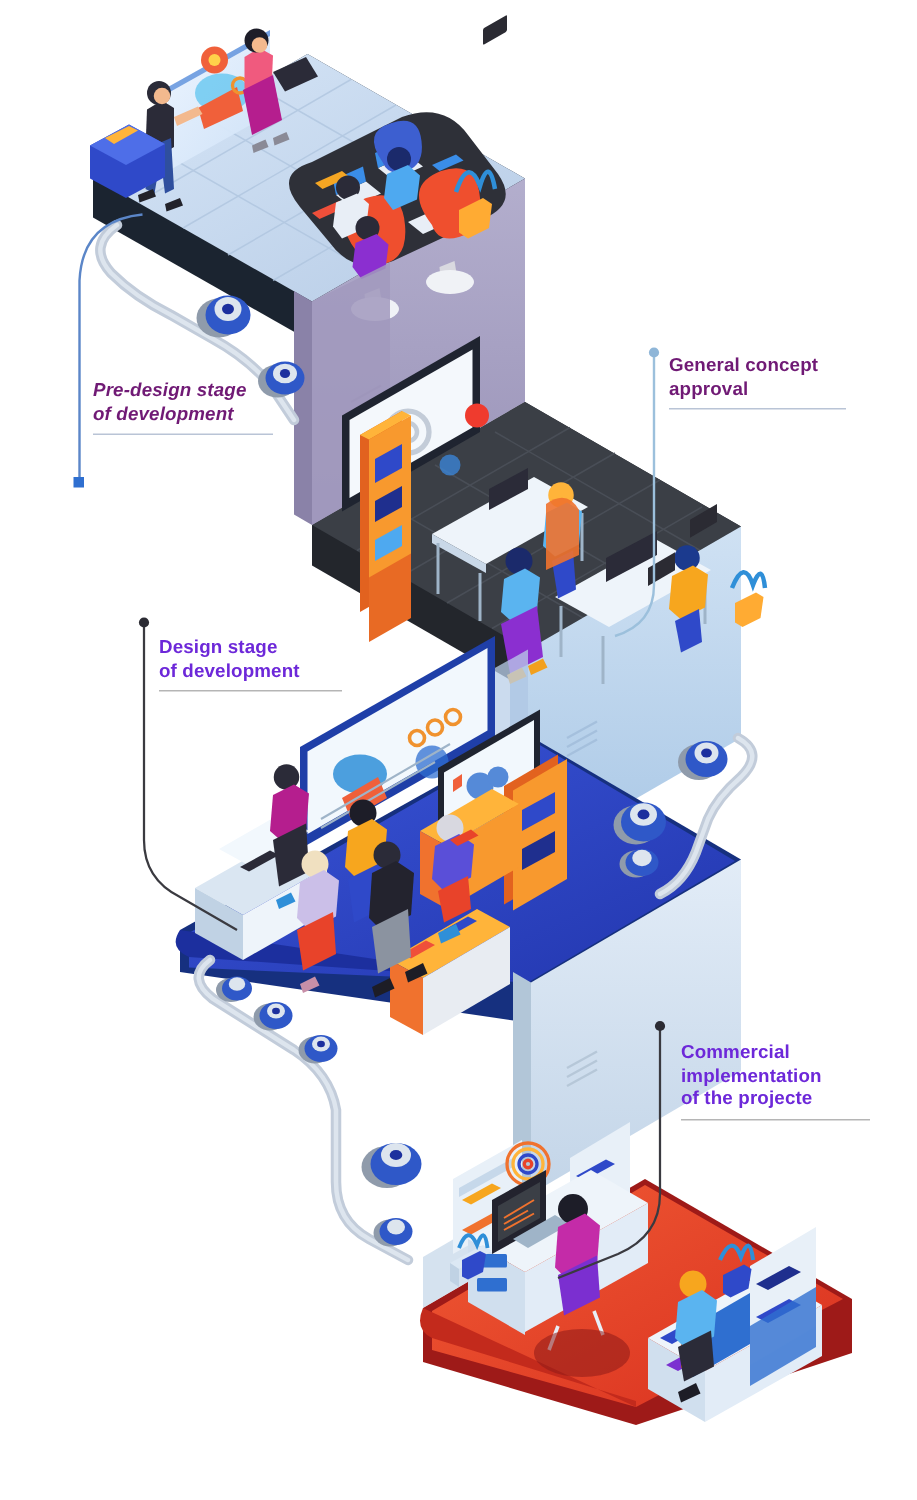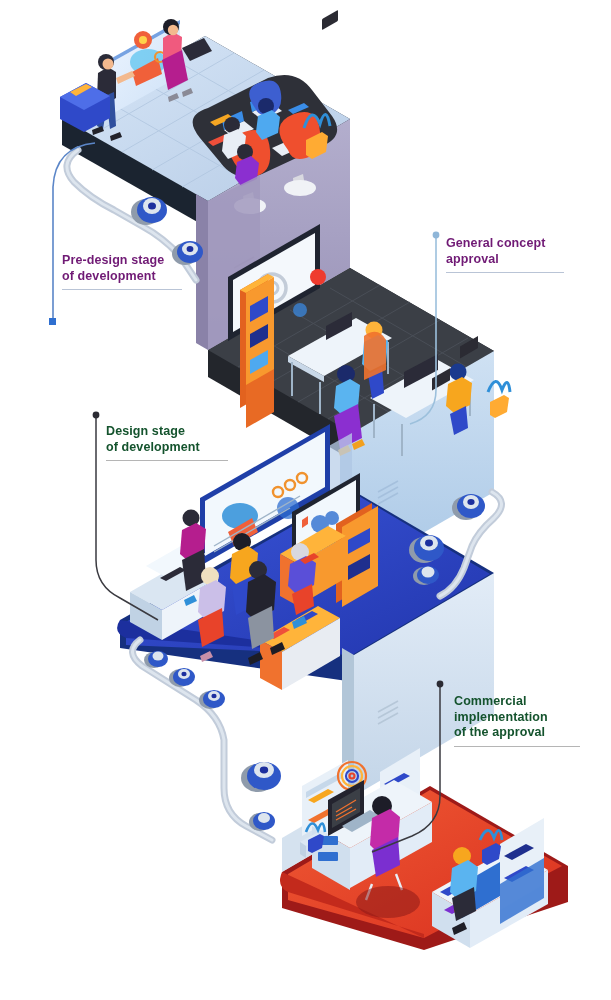--- a/index.html
+++ b/index.html
@@ -4,21 +4,21 @@
 <style>
   html,body{margin:0;padding:0;background:#ffffff;}
   body{width:611px;height:1000px;overflow:hidden;
        font-family:"Liberation Sans","DejaVu Sans",sans-serif;}
   #stage{position:relative;width:611px;height:1000px;background:#ffffff;}
   #scene{position:absolute;inset:0;}
 
   .callout{position:absolute;}
   .callout-text{
     font-weight:bold;font-size:12.5px;line-height:15.5px;
-    color:#14532d;letter-spacing:.1px;white-space:pre-line;
+    color:#6d28d9;letter-spacing:.1px;white-space:pre-line;
   }
   .callout .rule{height:1px;margin-top:5px;}
   .c-blue .callout-text{color:#701a75;}
   .c-blue .rule{background:#b9c4d6;}
   .c-dark .rule{background:#b5b5b5;}
 </style>
 </head>
 <body>
 
 <div id="stage">
@@ -518,38 +518,38 @@
       <circle cx="436" cy="235" r="3.4" fill="#8fb6d8"></circle>
 
       <path d="M96,417 L96,560 q0,26 24,38 L158,620" stroke="#3a3a40" stroke-width="1.5"></path>
       <circle cx="96" cy="415" r="3.4" fill="#2b2b33"></circle>
 
       <path d="M440,686 L440,796 q0,28 -28,40 L372,852" stroke="#3a3a40" stroke-width="1.5"></path>
       <circle cx="440" cy="684" r="3.4" fill="#2b2b33"></circle>
     </g>
   </svg>
 
-  <div class="callout c-blue" style="left:62px;top:253px;width:120px;">
+  <div class="callout c-blue" style="left:62px;top:253px;width:120px;font-style:italic;">
     <div class="callout-text">Pre-design stage
 of development</div>
     <div class="rule"></div>
   </div>
 
   <div class="callout c-blue" style="left:446px;top:236px;width:118px;">
     <div class="callout-text">General concept
 approval</div>
     <div class="rule"></div>
   </div>
 
   <div class="callout c-dark" style="left:106px;top:424px;width:122px;">
     <div class="callout-text">Design stage
 of development</div>
     <div class="rule"></div>
   </div>
 
   <div class="callout c-dark" style="left:454px;top:694px;width:126px;">
     <div class="callout-text">Commercial
 implementation
-of the approval</div>
+of the projecte</div>
     <div class="rule"></div>
   </div>
 
 </div>
 
 </body></html>

